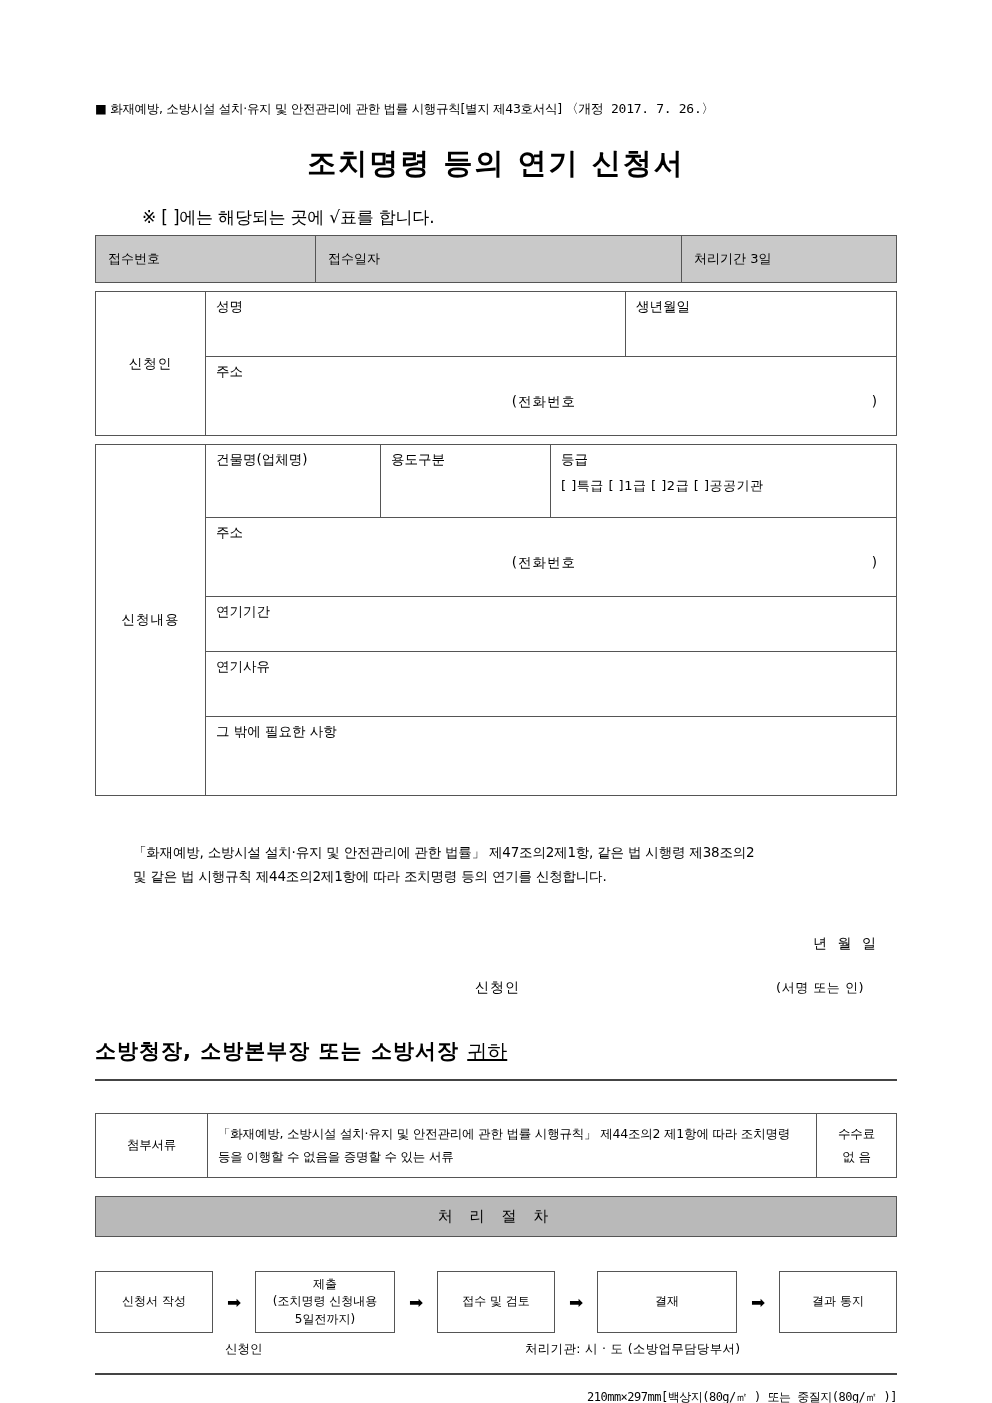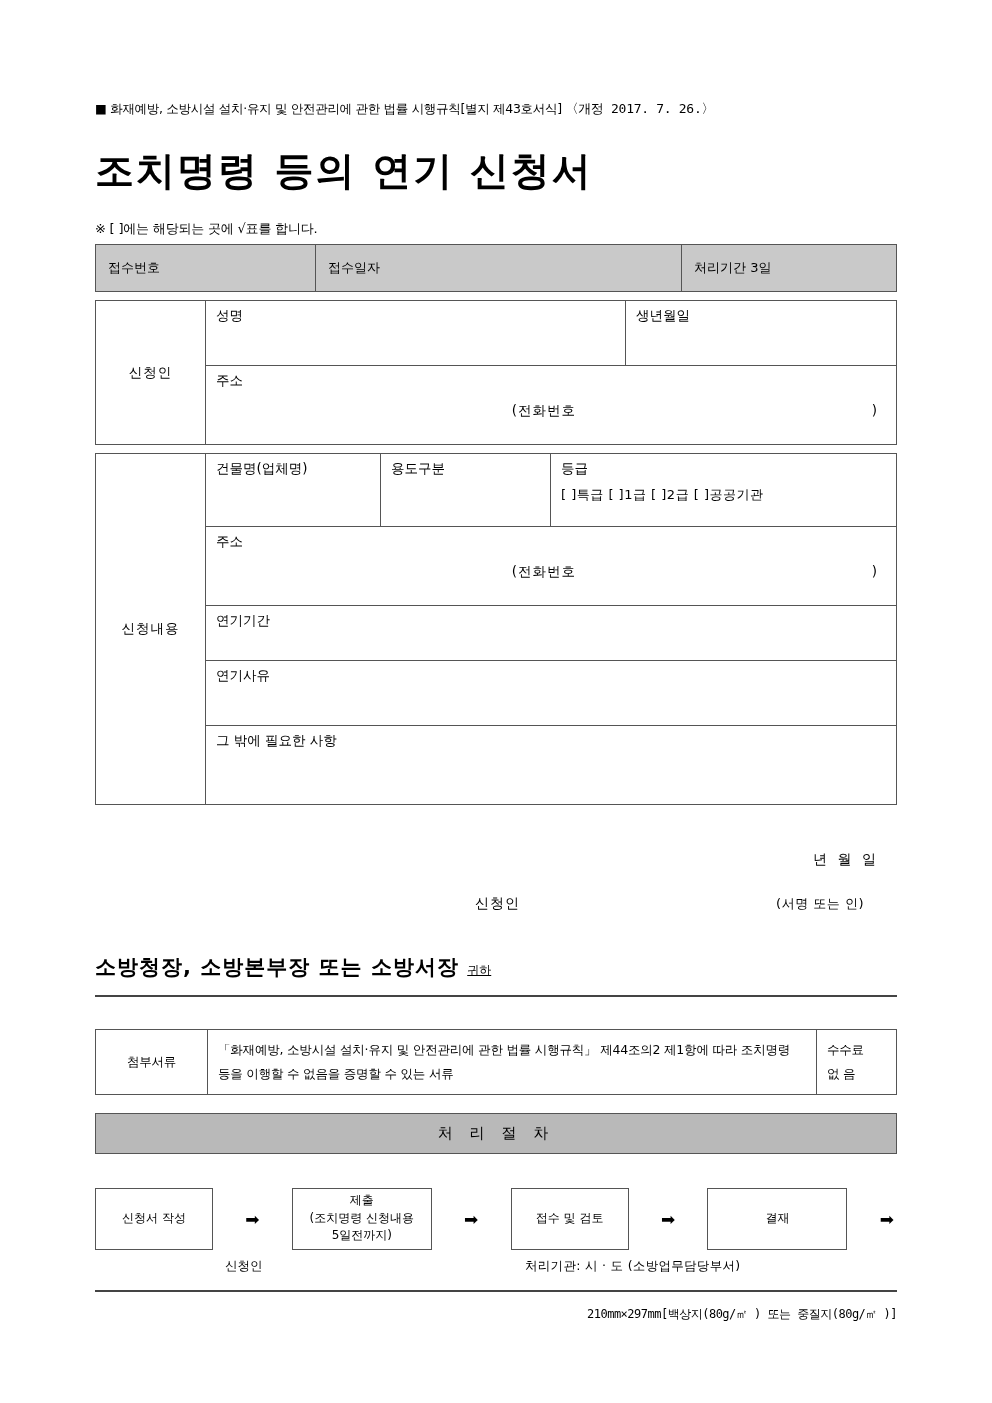--- a/index.html
+++ b/index.html
@@ -25,29 +25,31 @@
     font-size: 12.5px;
     letter-spacing: -0.3px;
     white-space: nowrap;
     margin-bottom: 26px;
   }
   .form-ref .rev {
     font-family: "DejaVu Sans Mono", monospace;
     font-size: 13px;
   }
   h1.doc-title {
-    font-size: 39px;
+    text-align: center;
+    font-size: 29px;
     font-weight: bold;
     letter-spacing: 2px;
     margin: 24px 0 22px 0;
   }
   .note-line {
-    font-size: 13px;
+    font-size: 17px;
     margin-bottom: 6px;
     letter-spacing: -0.2px;
+    margin-left: 47px;
   }
   table {
     border-collapse: collapse;
     width: 100%;
     table-layout: fixed;
   }
   .tbl-head td {
     background: #c9c9c9;
     border: 1px solid #555;
     height: 38px;
@@ -117,21 +119,21 @@
     font-size: 13px;
     letter-spacing: 0.5px;
   }
   .addressee {
     margin-top: 32px;
     font-size: 21px;
     font-weight: bold;
     letter-spacing: 1px;
   }
   .addressee .suffix {
-    font-size: 12px;
+    font-size: 20px;
     font-weight: normal;
     letter-spacing: 0;
     text-decoration: underline;
   }
   .hr-thick {
     border: none;
     border-top: 2px solid #444;
     margin: 14px 0 0 0;
   }
   .attach-tbl {
@@ -143,21 +145,21 @@
     padding: 8px 10px;
     vertical-align: middle;
     line-height: 1.9;
     letter-spacing: -0.2px;
   }
   .attach-lbl {
     text-align: center;
     font-size: 13px;
   }
   .fee-cell {
-    text-align: left;
+    text-align: center;
     font-size: 13px;
     line-height: 2.1;
   }
   .proc-title {
     margin-top: 18px;
     background: #b9b9b9;
     border: 1px solid #555;
     text-align: center;
     font-size: 15px;
     letter-spacing: 6px;
@@ -299,20 +301,24 @@
     </tr>
     <tr>
       <td colspan="3" style="height:52px">연기사유</td>
     </tr>
     <tr>
       <td colspan="3" style="height:66px">그 밖에 필요한 사항</td>
     </tr>
   </tbody>
     </table>
 
+  <div class="statement">
+    <div>「화재예방, 소방시설 설치·유지 및 안전관리에 관한 법률」 제47조의2제1항, 같은 법 시행령 제38조의2</div>
+    <div>및 같은 법 시행규칙 제44조의2제1항에 따라 조치명령 등의 연기를 신청합니다.</div>
+  </div>
 
   <div class="date-line">년        월        일</div>
 
   <div class="signer-row">
     <span class="applicant">신청인</span>
     <span class="sign-note">(서명 또는 인)</span>
   </div>
 
   <div class="addressee">
     <span>소방청장, 소방본부장 또는 소방서장</span>
@@ -345,20 +351,21 @@
     <div class="flow-box">신청서 작성</div>
     <span class="arrow">➡</span>
     <div class="flow-box wide" style="white-space:pre-line">제출
 (조치명령 신청내용
 5일전까지)</div>
     <span class="arrow">➡</span>
     <div class="flow-box">접수 및 검토</div>
     <span class="arrow">➡</span>
     <div class="flow-box wide">결재</div>
     <span class="arrow">➡</span>
+    <div class="flow-box">결과 통지</div>
   </div>
 
   <div class="flow-labels">
     <span class="l1">신청인</span>
     <span class="l2">처리기관: 시 · 도 (소방업무담당부서)</span>
   </div>
 
   <hr class="hr-bottom">
 
   <div class="paper-note">210mm×297mm[백상지(80g/㎡ ) 또는 중질지(80g/㎡ )]</div>

